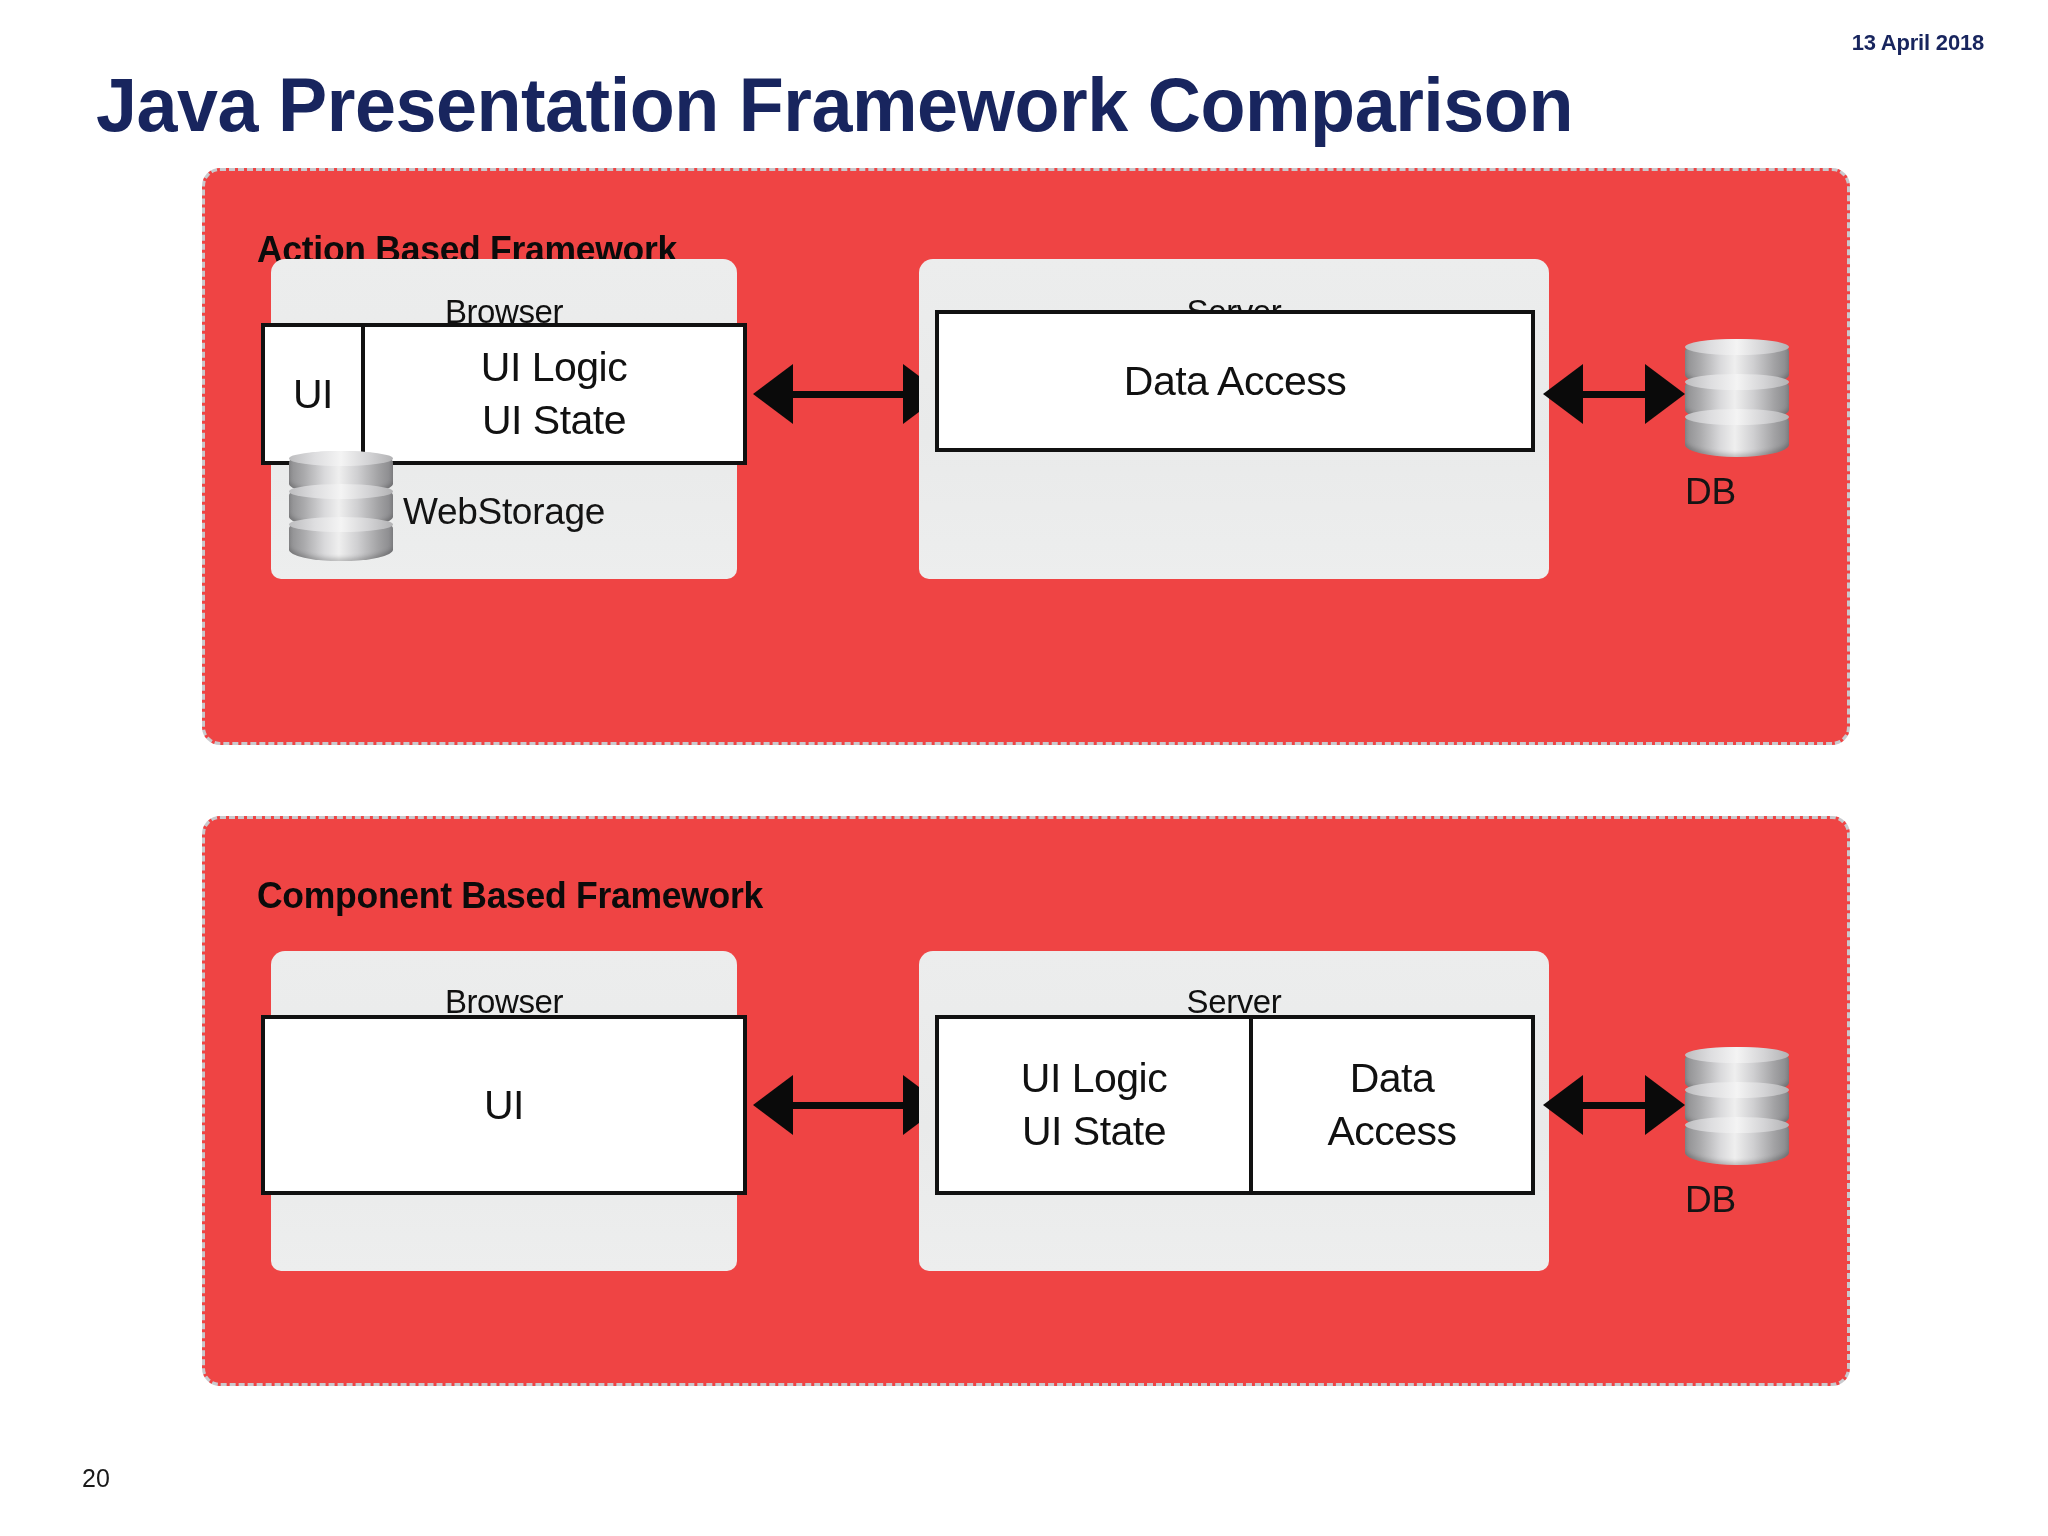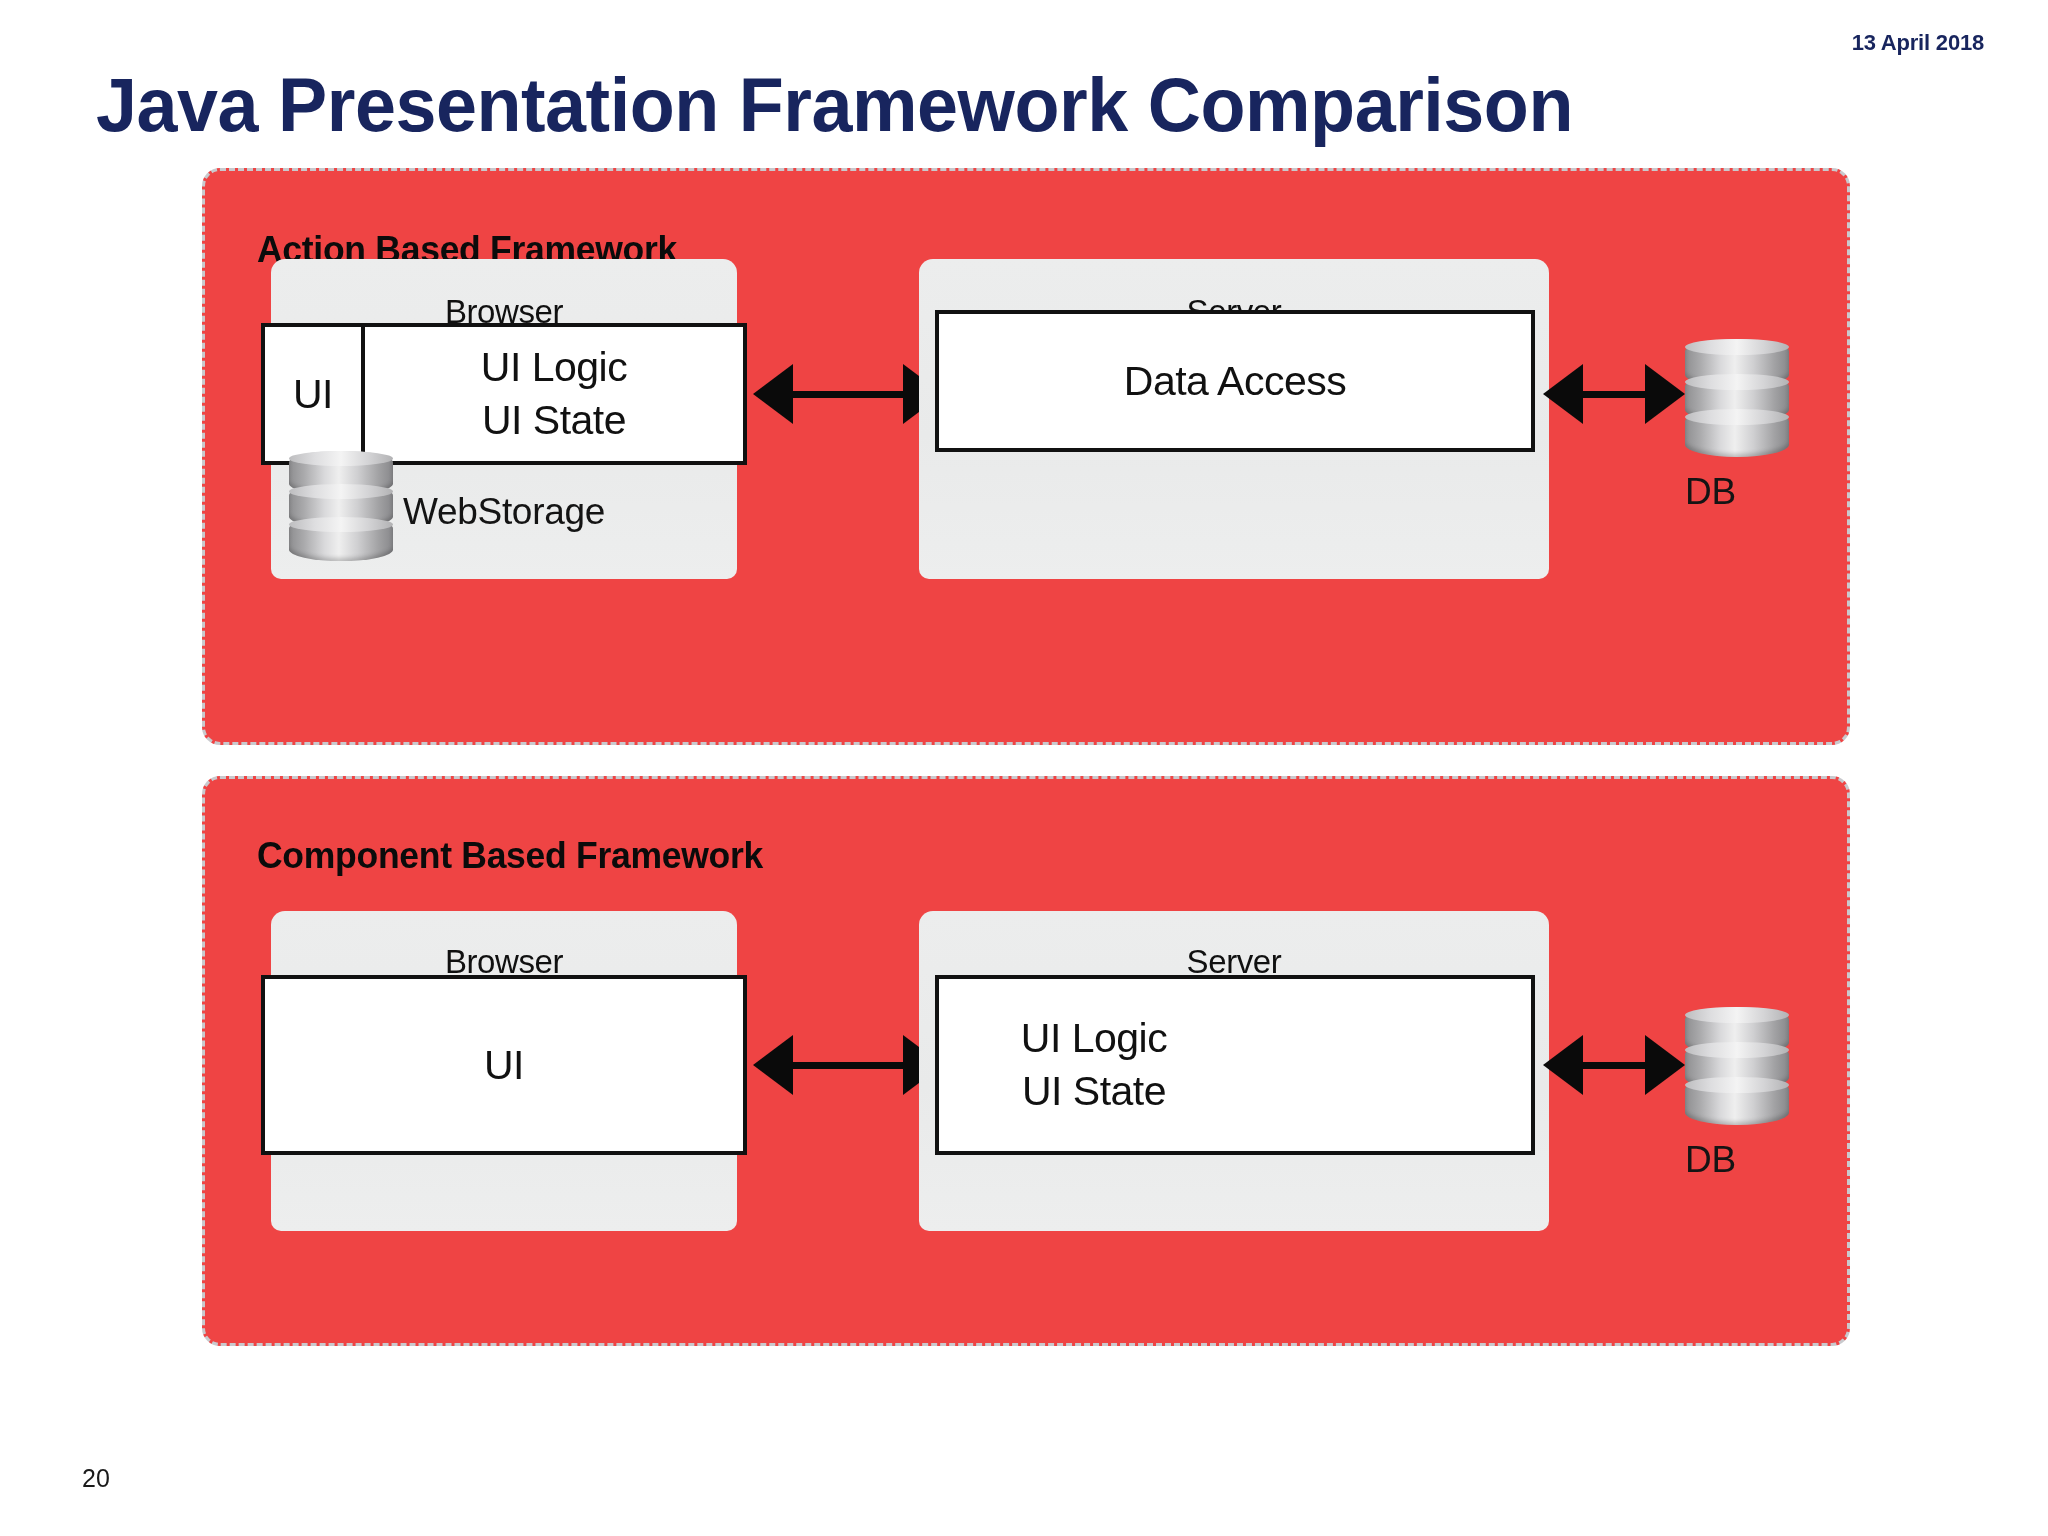--- a/index.html
+++ b/index.html
@@ -48,21 +48,21 @@
   
   .panel {
     position: absolute;
     left: 202px;
     width: 1648px;
     border: 3px dashed #c9c9cd;
     border-radius: 18px;
     background: #ef4444;
   }
   #panel-action    { top: 168px;  height: 577px; }
-  #panel-component { top: 776px;  height: 570px; text-decoration: underline; }
+  #panel-component { top: 816px;  height: 570px; text-decoration: underline; }
 
   .panel-title {
     position: absolute;
     left: 52px;
     font-size: 37px;
     font-weight: 700;
     color: #0b0b0b;
     letter-spacing: -0.3px;
     white-space: nowrap;
     transform: scaleX(0.96);
@@ -272,20 +272,24 @@
 
     <div class="group" style="left:714px; top:132px; width:630px; height:320px;">
       <div class="group-label" style="top:32px;">Server</div>
     </div>
 
     <div class="boxrow" style="left:730px; top:196px; width:600px; height:180px;">
       <div class="cell" style="width:310px;">
         <span>UI Logic</span>
         <span>UI State</span>
       </div>
+      <div class="cell" style="flex:1;">
+        <span>Data</span>
+        <span>Access</span>
+      </div>
     </div>
 
     <div class="arrow" style="left:1338px; top:256px; width:142px;">
       <span class="head left"></span>
       <span class="shaft"></span>
       <span class="head right"></span>
     </div>
 
     <div class="db" style="left:1480px; top:228px; width:104px; height:118px;">
       <div class="db-stack">

